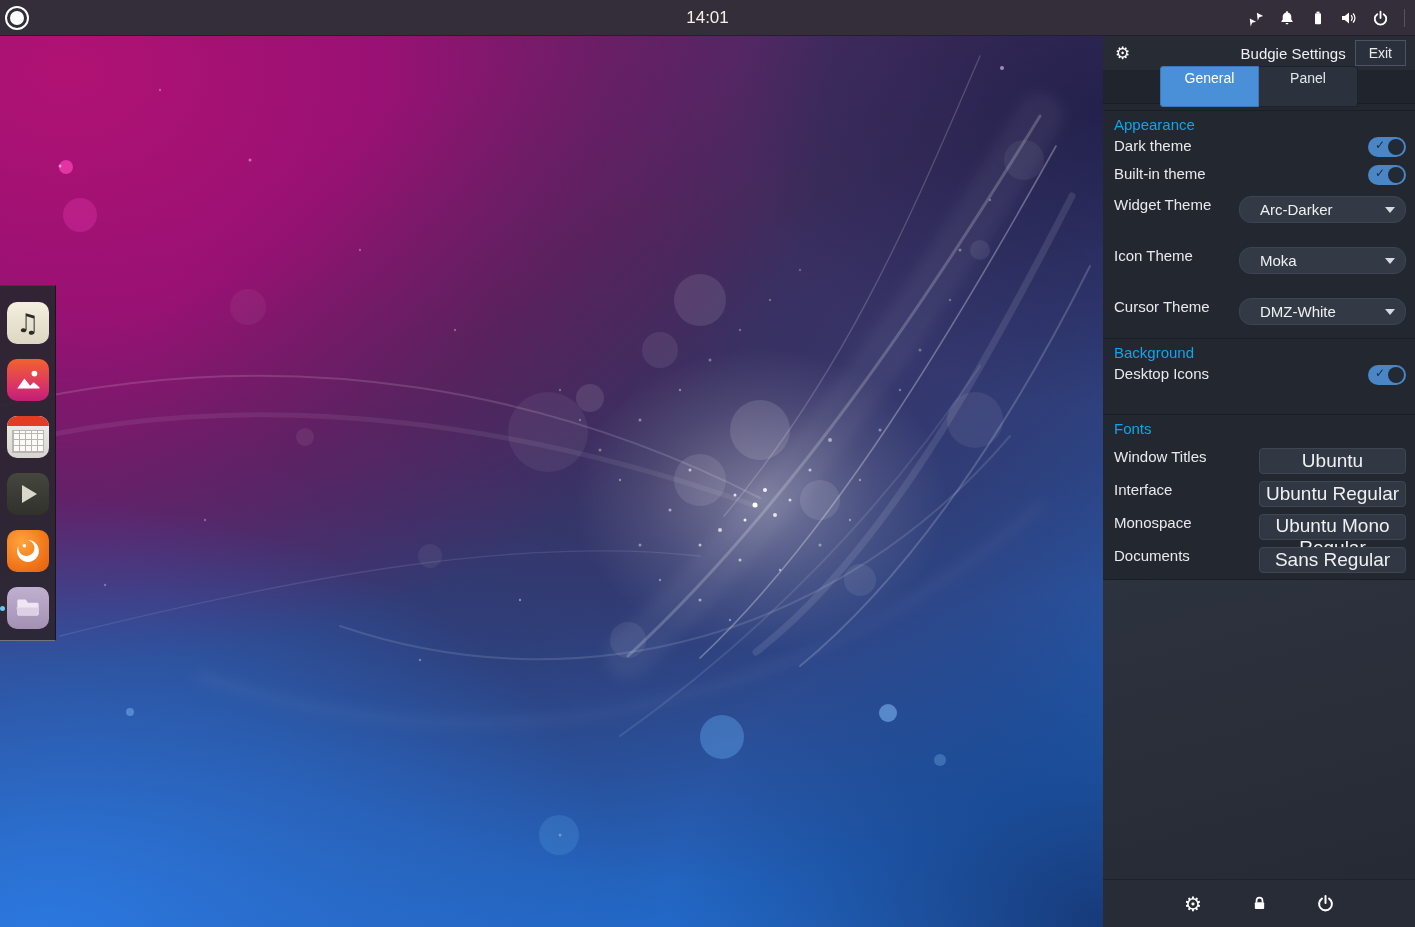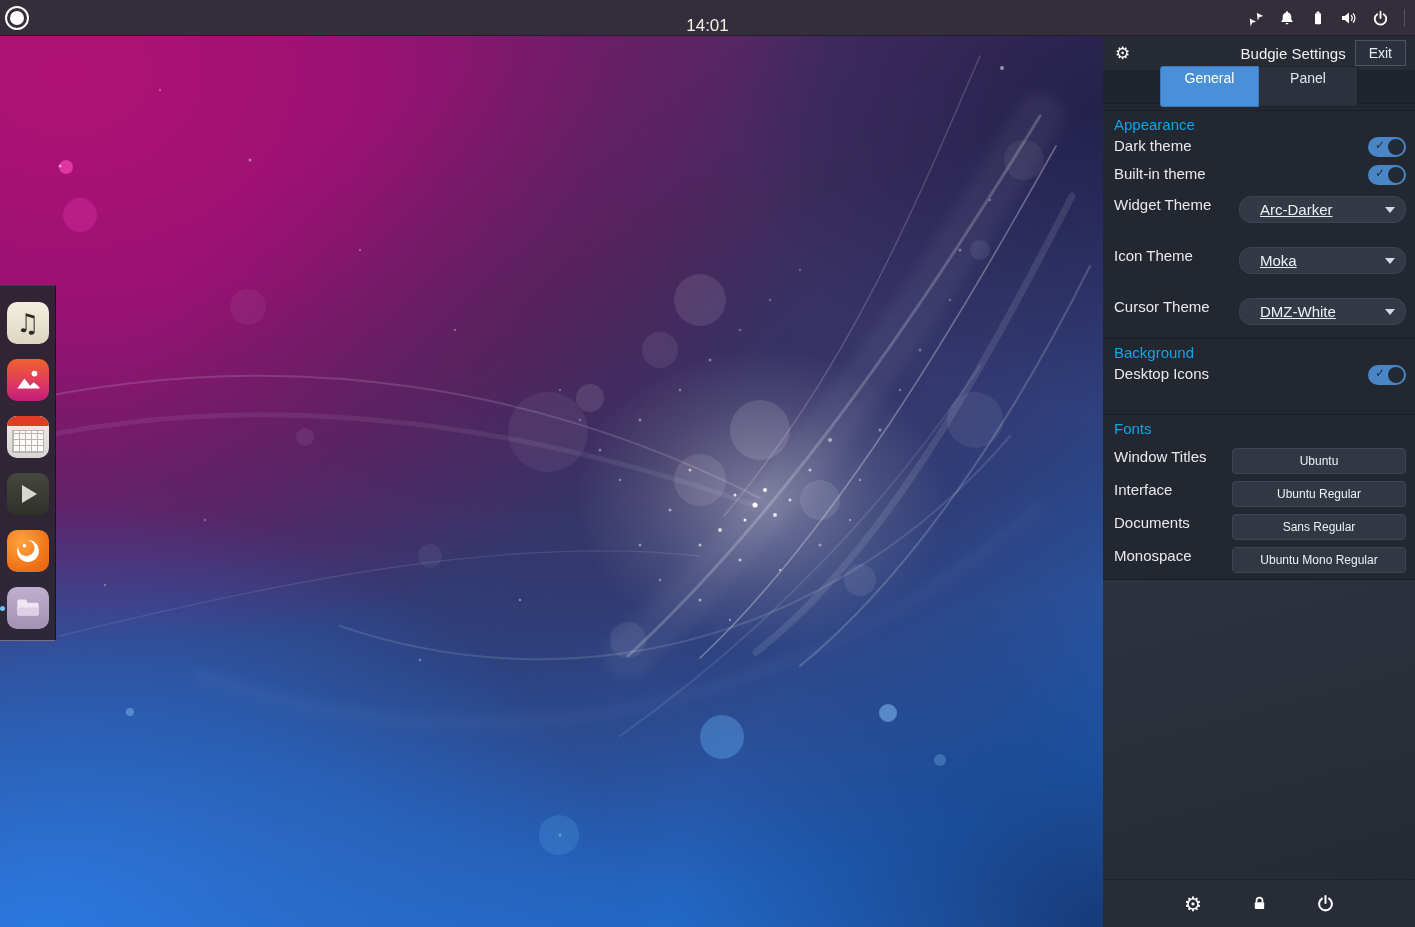--- a/index.html
+++ b/index.html
@@ -9,21 +9,21 @@
 
   
   .topbar { position:absolute; left:0; top:0; width:1415px; height:36px;
     background:#332e3a; display:flex; align-items:center; z-index:30;
     border-bottom:1px solid #241f2b; }
   .budgie-logo { width:24px; height:24px; border-radius:50%; border:2px solid #ffffff;
     margin-left:5px; position:relative; }
   .budgie-logo::after { content:""; position:absolute; left:50%; top:50%;
     transform:translate(-50%,-50%); width:14px; height:14px; border-radius:50%;
     background:#ffffff; }
-  .clock { position:absolute; left:50%; top:8px; transform:translateX(-50%);
+  .clock { position:absolute; left:50%; top:0; transform:translateX(-50%);
     height:36px; line-height:36px; color:#f5f1e7; font-size:17px; }
   .tray { position:absolute; right:0; top:0; height:36px; display:flex;
     align-items:center; gap:13px; padding-right:10px; }
   .tray-icon { width:18px; height:18px; display:flex; align-items:center;
     justify-content:center; }
   .tray-sep { width:1px; height:18px; background:#59535f; margin-left:2px; }
 
   
   .wallpaper { position:absolute; left:0; top:36px; width:1103px; height:891px;
     background:
@@ -99,27 +99,27 @@
   .toggle.on { background:#4a86c6; }
   .toggle .knob { position:absolute; top:2px; left:2px; width:16px; height:16px;
     border-radius:50%; background:#222a36; transition:left .1s; }
   .toggle.on .knob { left:20px; }
   .toggle .check-icon { position:absolute; left:7px; top:1px; font-size:12px;
     color:#1e2631; display:none; }
   .toggle.on .check-icon { display:block; }
 
   .dropdown { width:167px; height:27px; background:#333a46; border:1px solid #3c4452;
     border-radius:12px; display:flex; align-items:center; padding:0 10px 0 20px;
-    cursor:pointer; flex:0 0 auto;text-decoration:underline; }
+    cursor:pointer; flex:0 0 auto; }
   .dropdown .val { flex:1; font-size:15px; color:#eef0f2; }
   .chevron-down-icon { width:0; height:0; border-left:5px solid transparent;
     border-right:5px solid transparent; border-top:6px solid #d6dae0; }
 
-  .font-btn { width:174px; height:26px; background:#313843; border:1px solid #3e4654;
-    border-radius:4px; color:#eef0f2; font-size:12px; text-align:center;
+  .font-btn { width:147px; height:26px; background:#313843; border:1px solid #3e4654;
+    border-radius:4px; color:#eef0f2; font-size:19px; text-align:center;
     font-family:inherit; cursor:pointer; flex:0 0 auto; }
 
   .raven-empty { flex:1 1 auto; margin-top:6px; border-top:1px solid #1a1e25;
     background:linear-gradient(165deg,#2d323f 0%, #292e39 55%, #252a34 100%); }
   .raven-footer { height:48px; flex:0 0 auto; background:#272c37;
     border-top:1px solid #1d222b; display:flex; align-items:center;
     justify-content:center; gap:42px; }
   .footer-btn { background:none; border:none; cursor:pointer; color:#fff;
     display:flex; align-items:center; justify-content:center; width:24px; height:24px; }
   .footer-btn .gear-glyph { font-size:20px; }
@@ -358,26 +358,26 @@
 
     <div class="row row-font">
       <span class="lbl">Window Titles</span>
       <button class="font-btn">Ubuntu</button>
     </div>
     <div class="row row-font">
       <span class="lbl">Interface</span>
       <button class="font-btn">Ubuntu Regular</button>
     </div>
     <div class="row row-font">
+      <span class="lbl">Monospace</span>
+      <button class="font-btn">Ubuntu Mono Regular</button>
+    </div>
+    <div class="row row-font">
       <span class="lbl">Documents</span>
       <button class="font-btn">Sans Regular</button>
-    </div>
-    <div class="row row-font">
-      <span class="lbl">Monospace</span>
-      <button class="font-btn">Ubuntu Mono Regular</button>
     </div>
 
     <div class="raven-empty"></div>
 
     <div class="raven-footer">
       <button class="footer-btn">
           <span class="gear-glyph">⚙</span>
         </button>
       <button class="footer-btn">
         <svg width="17" height="17" viewBox="0 0 16 16">

